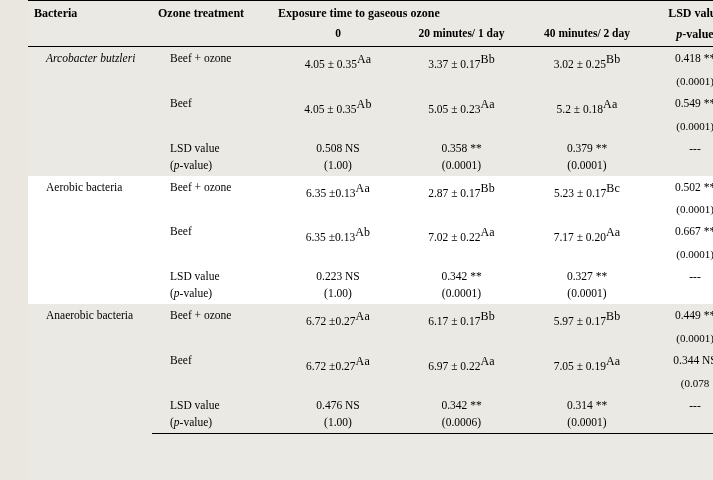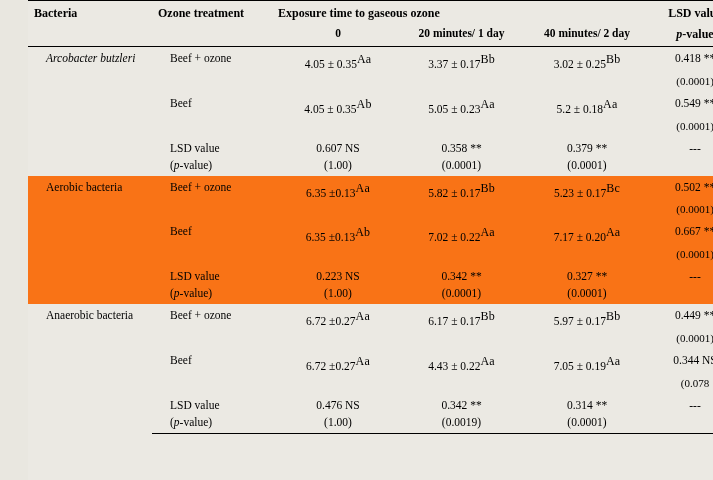--- a/index.html
+++ b/index.html
@@ -67,21 +67,21 @@
     padding-top: 3px;
     padding-bottom: 4px;
     border-bottom: 1.4px solid #000;
     text-align: center;
     font-weight: bold;
     font-size: 11.5px;
   }
   .hdr-sub td.plain { font-weight: bold; }
   .hdr-sub td.pval { font-weight: bold; font-size: 12px; }
 
-  .grp-shaded td { background: #f97316; }
+  .grp-shaded td { background: #ffffff; }
   .grp-plain td { background: #ebe9e3; }
 
   .cellpad {
     padding-top: 5px;
     padding-bottom: 4px;
   }
   .left {
     padding-left: 18px;
     text-align: left;
   }
@@ -160,40 +160,40 @@
       </tr>
       <tr>
         <td class="tight left"></td>
         <td class="tight ctr"></td>
         <td class="tight ctr"></td>
         <td class="tight ctr"></td>
         <td class="tight ctr val-sub">(0.0001)</td>
       </tr>
       <tr>
         <td class="cellpad left">LSD value</td>
-        <td class="cellpad ctr">0.607 NS</td>
+        <td class="cellpad ctr">0.508 NS</td>
         <td class="cellpad ctr">0.358 **</td>
         <td class="cellpad ctr">0.379 **</td>
         <td class="cellpad ctr">---</td>
       </tr>
       <tr>
         <td class="tight left">(<span class="italic">p</span>-value)</td>
         <td class="tight ctr">(1.00)</td>
         <td class="tight ctr">(0.0001)</td>
         <td class="tight ctr">(0.0001)</td>
         <td class="tight ctr"></td>
       </tr>
     </tbody>
 
     <tbody class="grp-shaded">
       <tr>
         <td class="cellpad left" rowspan="6">Aerobic bacteria</td>
         <td class="cellpad left">Beef + ozone</td>
         <td class="cellpad ctr"><span>6.35 ±0.13</span><span class="sup">Aa</span></td>
-        <td class="cellpad ctr"><span>5.82 ± 0.17</span><span class="sup">Bb</span></td>
+        <td class="cellpad ctr"><span>2.87 ± 0.17</span><span class="sup">Bb</span></td>
         <td class="cellpad ctr"><span>5.23 ± 0.17</span><span class="sup">Bc</span></td>
         <td class="cellpad ctr">0.502 **</td>
       </tr>
       <tr>
         <td class="tight left"></td>
         <td class="tight ctr"></td>
         <td class="tight ctr"></td>
         <td class="tight ctr"></td>
         <td class="tight ctr val-sub">(0.0001)</td>
       </tr>
@@ -239,41 +239,41 @@
       <tr>
         <td class="tight left"></td>
         <td class="tight ctr"></td>
         <td class="tight ctr"></td>
         <td class="tight ctr"></td>
         <td class="tight ctr val-sub">(0.0001)</td>
       </tr>
       <tr>
         <td class="cellpad left">Beef</td>
         <td class="cellpad ctr"><span>6.72 ±0.27</span><span class="sup">Aa</span></td>
-        <td class="cellpad ctr"><span>4.43 ± 0.22</span><span class="sup">Aa</span></td>
+        <td class="cellpad ctr"><span>6.97 ± 0.22</span><span class="sup">Aa</span></td>
         <td class="cellpad ctr"><span>7.05 ± 0.19</span><span class="sup">Aa</span></td>
         <td class="cellpad ctr">0.344 NS</td>
       </tr>
       <tr>
         <td class="tight left"></td>
         <td class="tight ctr"></td>
         <td class="tight ctr"></td>
         <td class="tight ctr"></td>
         <td class="tight ctr val-sub">(0.078</td>
       </tr>
       <tr>
         <td class="cellpad left">LSD value</td>
         <td class="cellpad ctr">0.476 NS</td>
         <td class="cellpad ctr">0.342 **</td>
         <td class="cellpad ctr">0.314 **</td>
         <td class="cellpad ctr">---</td>
       </tr>
       <tr class="sep-bottom">
         <td class="tight left">(<span class="italic">p</span>-value)</td>
         <td class="tight ctr">(1.00)</td>
-        <td class="tight ctr">(0.0019)</td>
+        <td class="tight ctr">(0.0006)</td>
         <td class="tight ctr">(0.0001)</td>
         <td class="tight ctr"></td>
       </tr>
     </tbody>
   </table>
 
 </div>
 
 </body></html>

